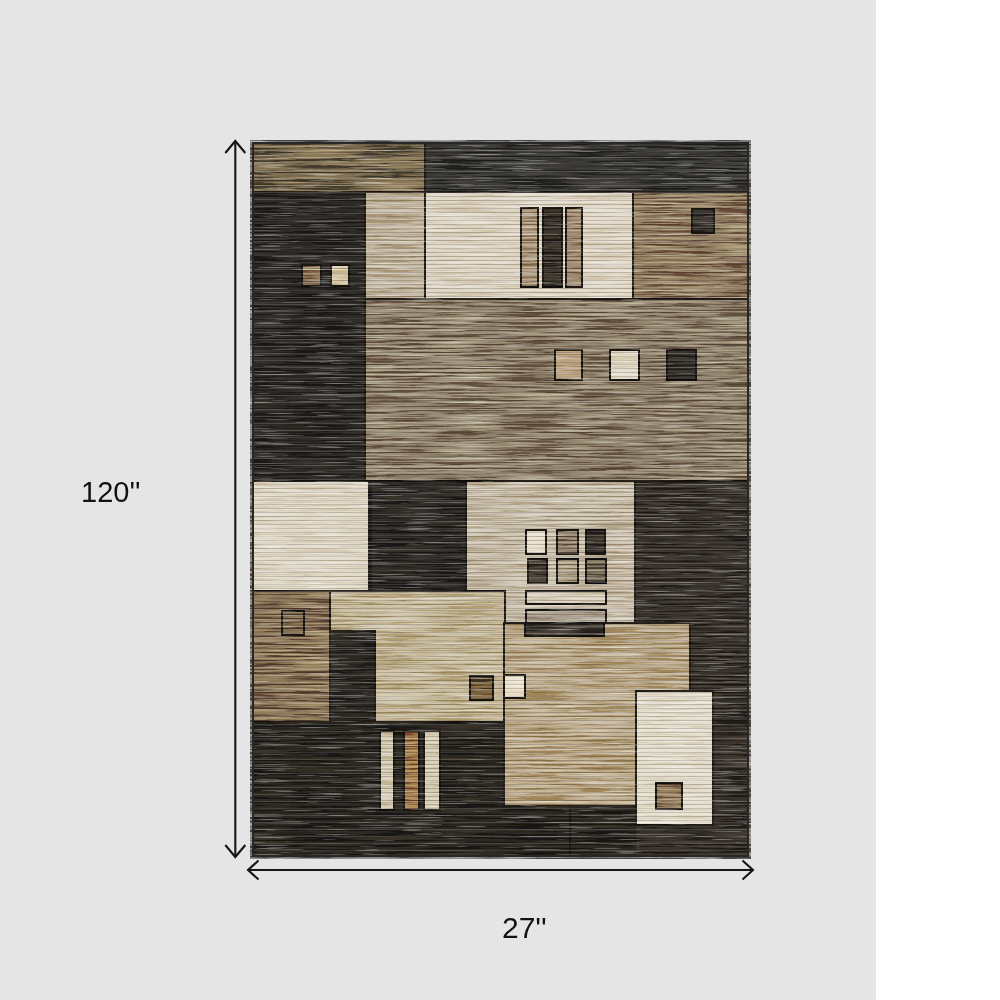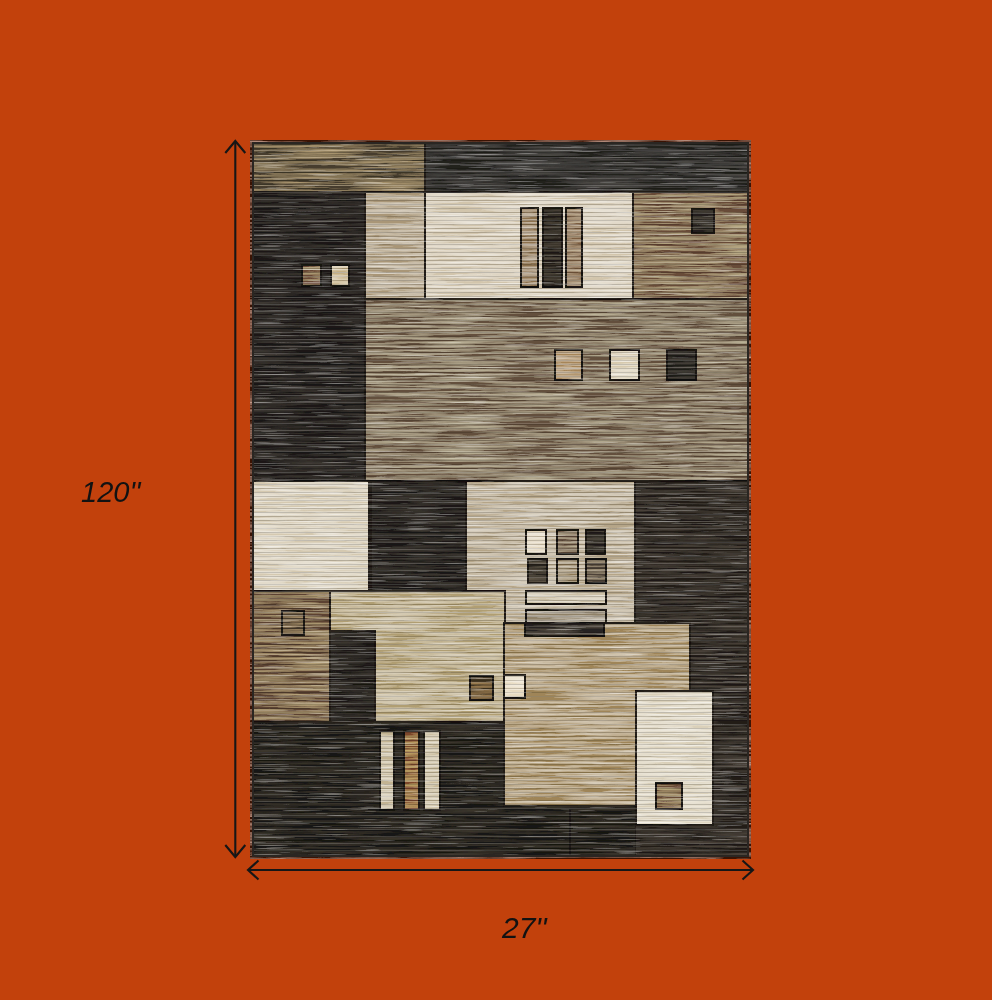--- a/index.html
+++ b/index.html
@@ -1,16 +1,16 @@
 <!DOCTYPE html>
 <html><head>
 <meta charset="utf-8">
 <style>
   html,body{margin:0;padding:0;background:#ffffff;}
-  .wrap{position:relative;width:992px;height:1000px;background:#c2410c;font-family:"Liberation Sans", sans-serif;font-style:italic;}
+  .wrap{position:relative;width:876px;height:1000px;background:#e5e5e5;font-family:"Liberation Sans", sans-serif;}
   svg{position:absolute;left:0;top:0;}
   text{font-family:"Liberation Sans", sans-serif;fill:#121212;}
 </style>
 </head>
 <body>
 <div class="wrap">
 <svg width="1000" height="1000" viewBox="0 0 1000 1000">
   <defs>
     <filter id="tex" x="-5%" y="-5%" width="110%" height="110%">
       <feTurbulence type="fractalNoise" baseFrequency="0.014 0.5" numOctaves="5" seed="11" result="n"></feTurbulence>

